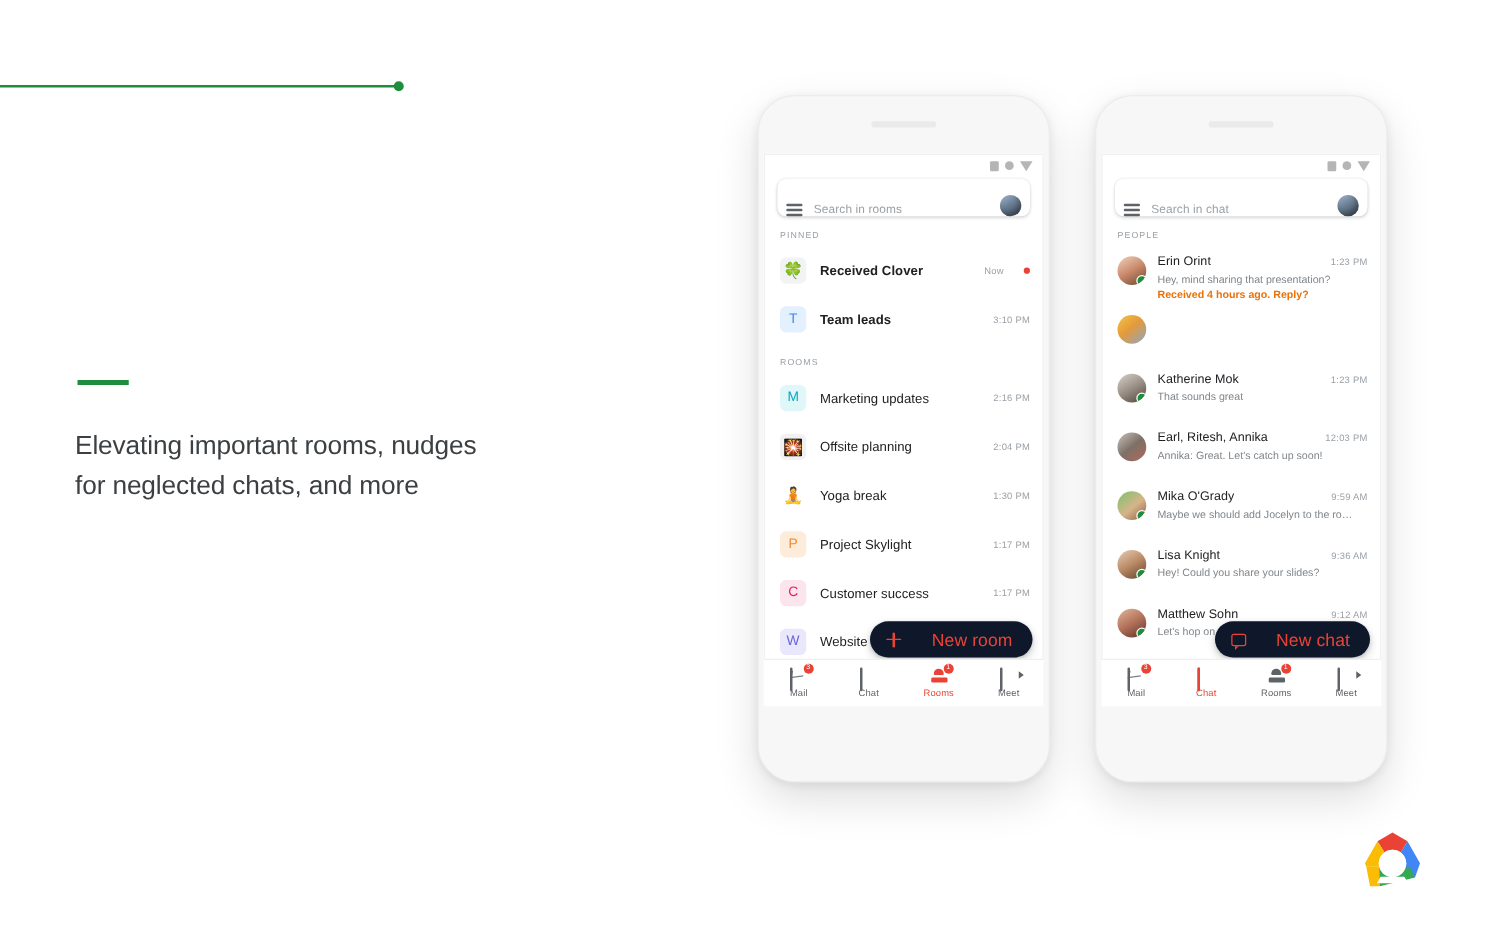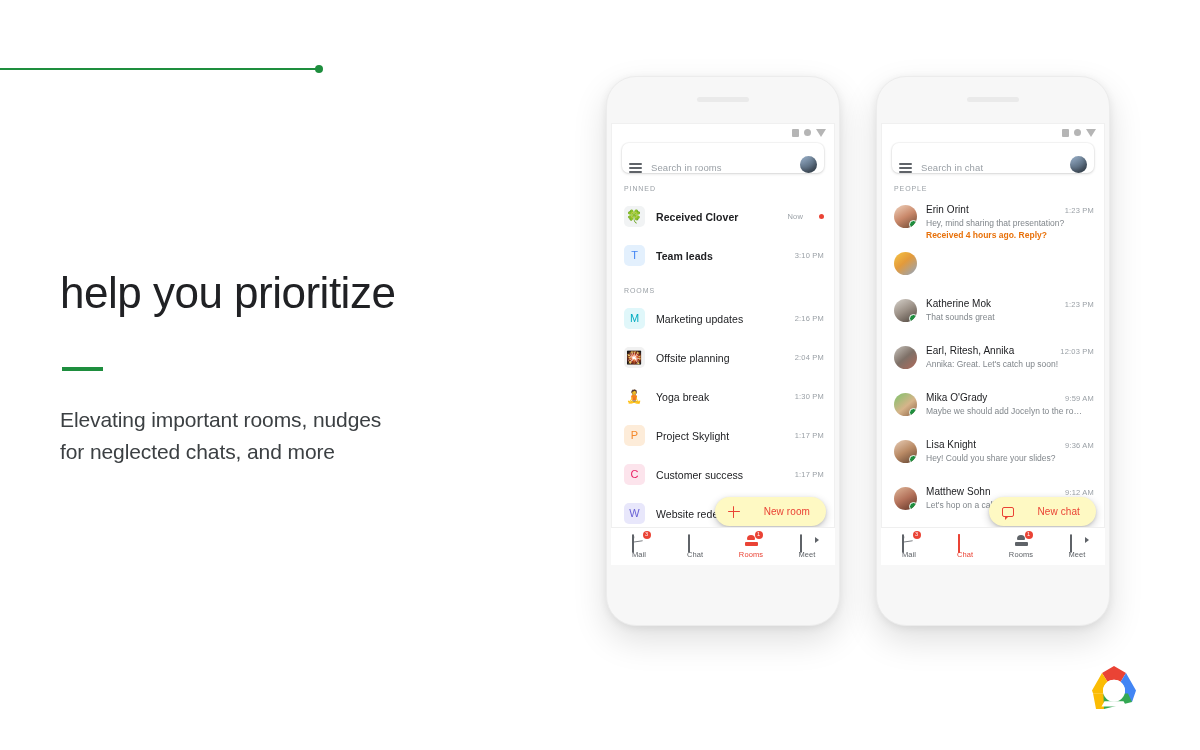--- a/index.html
+++ b/index.html
@@ -137,24 +137,24 @@
     white-space: nowrap; overflow: hidden; text-overflow: ellipsis;
   }
   .cnudge {
     font-size: 8.5px; color: #e8710a; font-weight: 700; margin-top: 2.5px;
     white-space: nowrap;
   }
 
   
   .fab {
     position: absolute; right: 9px; bottom: 39px;
-    background: #fef9c3; border-radius: 19px; height: 29px;
+    background: #0f172a; border-radius: 19px; height: 29px;
     display: flex; align-items: center; gap: 24px; padding: 0 16px 0 13px;
     box-shadow: 0 3px 8px rgba(0,0,0,.2), 0 1px 3px rgba(0,0,0,.12);
-    color: #ea4335; font-size: 10px; letter-spacing: .1px;
+    color: #ea4335; font-size: 14px; letter-spacing: .1px;
   }
   .plus { position: relative; width: 12px; height: 12px; flex: none; }
   .plus::before, .plus::after {
     content: ""; position: absolute; background: #ea4335; border-radius: 1px;
   }
   .plus::before { left: 0; top: 5px; width: 12px; height: 1.8px; }
   .plus::after { top: 0; left: 5px; height: 12px; width: 1.8px; }
   .bubble {
     width: 12px; height: 10px; border: 1.6px solid #ea4335; border-radius: 2px;
     flex: none; position: relative;
@@ -211,21 +211,20 @@
 </style>
 </head>
 <body>
 
 <div class="stage">
 
   <div class="kicker-rule"></div>
 
   <div class="copy">
     <div class="headline">
-      <span class="l2">help you prioritize</span>
     </div>
     <div class="accent-dash"></div>
     <div class="subcopy">
       <span>Elevating important rooms, nudges</span>
       <span class="l2">for neglected chats, and more</span>
     </div>
   </div>
 
   <div class="phone p1">
     <div class="speaker"></div>

